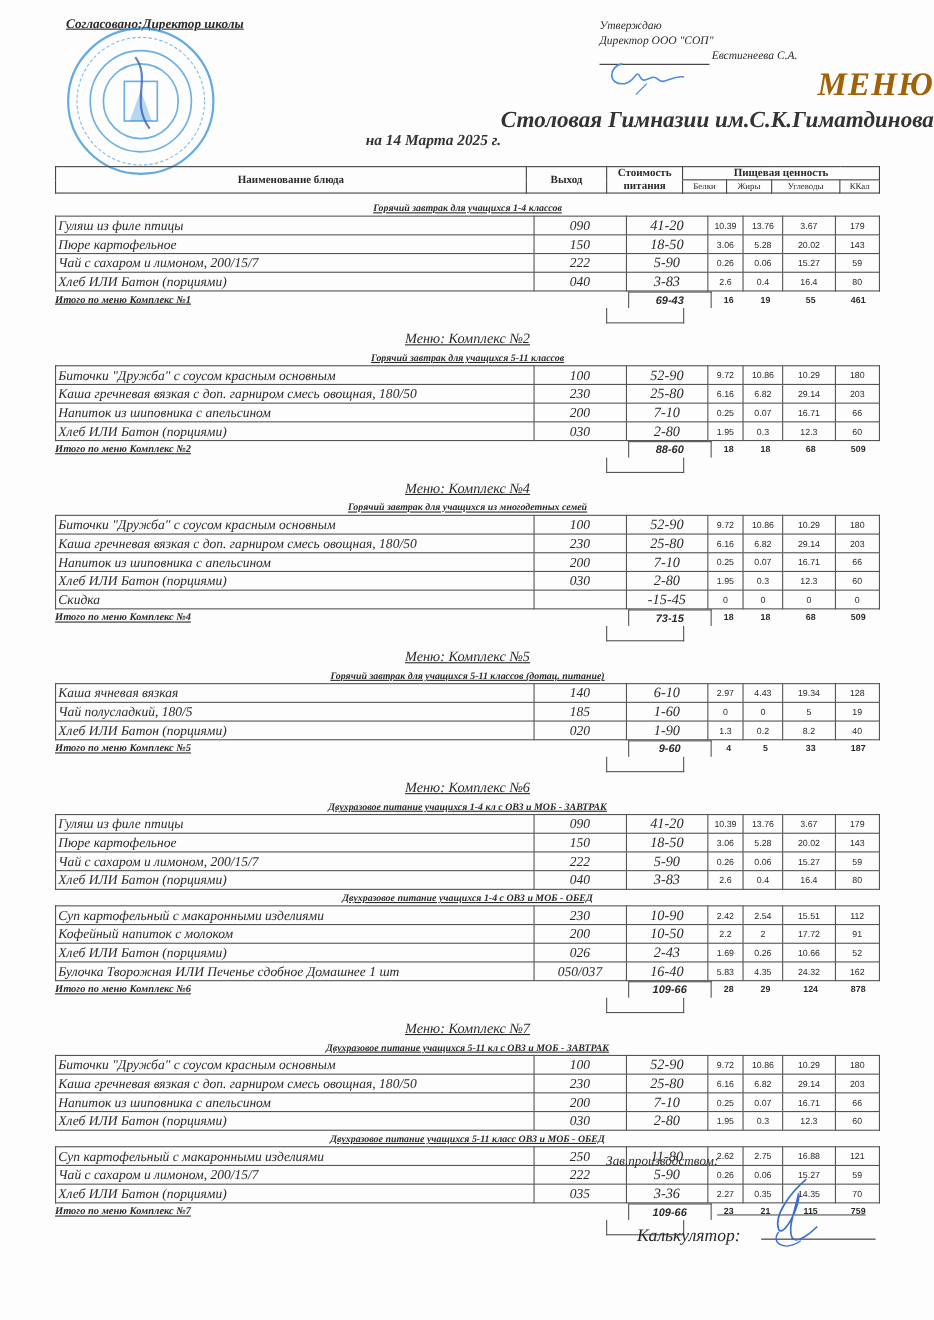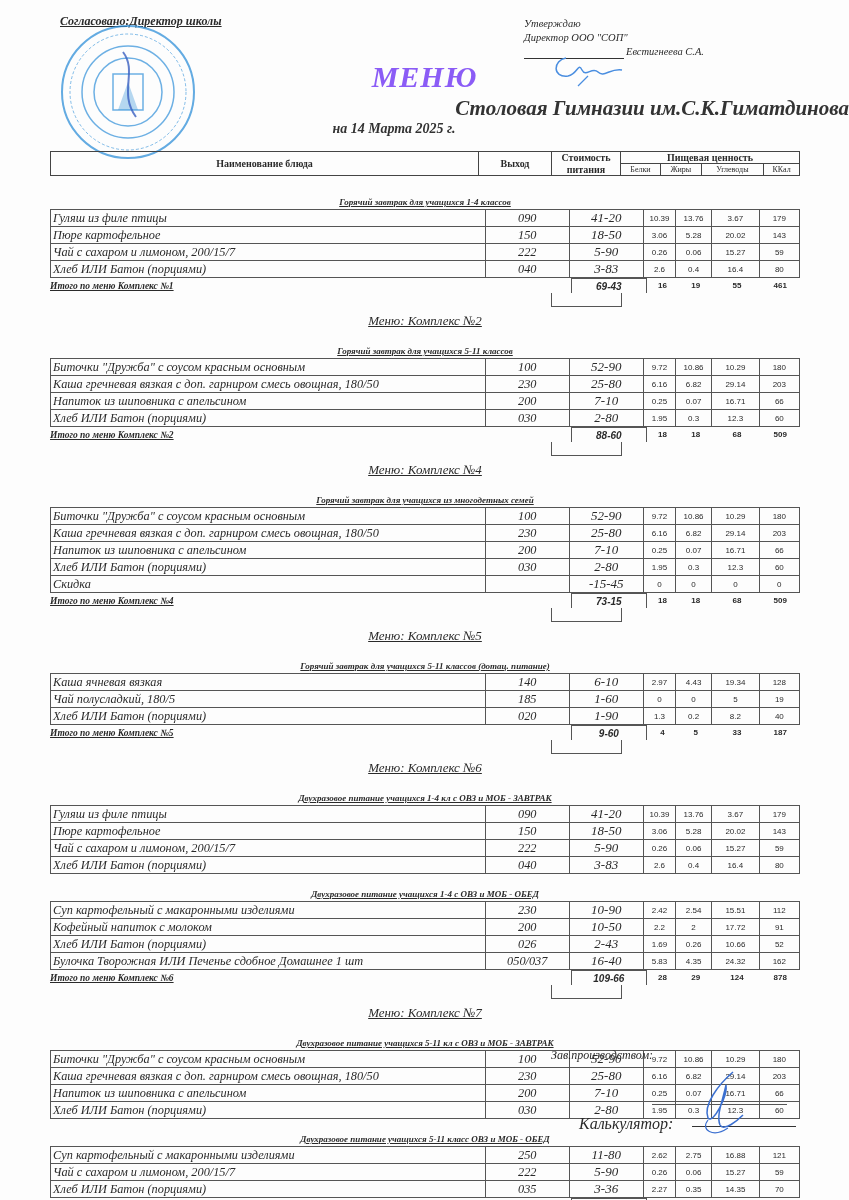--- a/index.html
+++ b/index.html
@@ -1,34 +1,34 @@
 <!DOCTYPE html>
 <html><head>
 <meta charset="utf-8">
 <style>
   html, body { margin:0; padding:0; }
   body { width:849px; height:1200px; background:#fdfdfd; position:relative; overflow:hidden; font-family:"Liberation Serif", serif; color:#2a2a2a; }
   .abs { position:absolute; }
   .agreed { left:60px; top:14px; font-size:12px; font-style:italic; font-weight:bold; text-decoration:underline; }
-  .approve { left:524px; top:17px; font-size:10.5px; font-style:italic; line-height:14px; }
+  .approve { left:545px; top:17px; font-size:10.5px; font-style:italic; line-height:14px; }
   .approve .sig-line { display:inline-block; width:100px; border-bottom:1px solid #333; height:10px; vertical-align:bottom; margin-right:2px; }
-  .title { left:0; width:849px; text-align:center; top:60px; font-size:30px; font-style:italic; font-weight:bold; letter-spacing:1px; color:#8b5cf6; }
+  .title { left:0; width:849px; text-align:right; top:60px; font-size:30px; font-style:italic; font-weight:bold; letter-spacing:1px; color:#a16207; }
   .subtitle { left:0; width:849px; text-align:right; top:96px; font-size:21px; font-style:italic; font-weight:bold; color:#333; }
   .date { left:0; width:788px; text-align:center; top:121px; font-size:14px; font-style:italic; font-weight:bold; color:#333; }
 
   .stamp { left:58px; top:22px; width:140px; height:140px; }
   .sig1 { left:548px; top:48px; width:80px; height:40px; }
 
   table.hdr { position:absolute; left:50px; top:151px; width:750px; border-collapse:collapse; font-family:"Liberation Serif", serif; }
   table.hdr td { border:1px solid #444; text-align:center; font-weight:bold; font-size:10px; padding:0; }
   table.hdr td.small { font-weight:normal; font-size:8px; height:10px; }
 
   .content { position:absolute; left:50px; top:182px; width:750px; }
   .menu-title { text-align:center; font-size:13px; font-style:italic; text-decoration:underline; margin:0; height:18px; line-height:16px; }
-  .menu-sub { text-align:center; font-size:9px; font-style:italic; font-weight:bold; text-decoration:underline; height:14px; line-height:14px;margin-top:13px; }
+  .menu-sub { text-align:center; font-size:9px; font-style:italic; font-weight:bold; text-decoration:underline; height:14px; line-height:14px; }
   table.rows { width:750px; border-collapse:collapse; }
   table.rows td { border:1px solid #555; height:14px; padding:0; font-size:12.3px; font-style:italic; }
   td.name { padding-left:2px !important; width:418px; }
   td.out { width:80px; text-align:center; }
   td.cost { width:71px; text-align:center; font-size:13px !important; }
   td.n { font-style:normal !important; font-family:"Liberation Sans", sans-serif; font-size:8px !important; text-align:center; }
   td.n1 { width:30px; } td.n2 { width:34px; } td.n3 { width:45px; } td.n4 { width:38px; }
   table.total { width:750px; border-collapse:collapse; }
   table.total td { height:14px; padding:0; border:none; }
   td.tname { width:420px; font-size:9.5px; font-style:italic; font-weight:bold; text-decoration:underline; padding-left:1px; }

